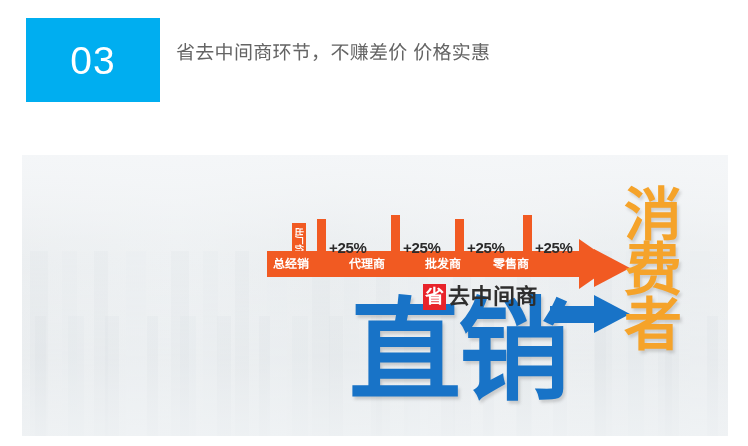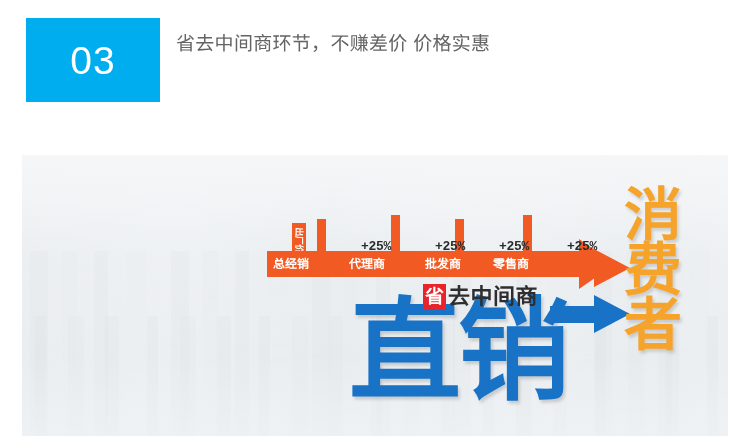--- a/index.html
+++ b/index.html
@@ -57,20 +57,21 @@
   }
   .header-title {
     font-size: 28px;
     font-weight: bold;
     color: #1a1a1a;
     line-height: 1.25;
     letter-spacing: 0.5px;
     white-space: nowrap;
   }
   .header-subtitle {
+    margin-top: 9px;
     font-size: 19px;
     font-weight: 400;
     color: #646464;
     line-height: 1.3;
     letter-spacing: 0.3px;
     white-space: nowrap;
   }
 
   
   .panel {
@@ -188,27 +189,26 @@
     border-bottom: 25px solid transparent;
     border-left: 36px solid #F15A22;
   }
   .tick {
     position: absolute;
     width: 9px;
     background: #F15A22;
   }
   .pct {
     position: absolute;
-    font-size: 13px;
+    font-size: 15px;
     font-weight: bold;
     color: #2b2b2b;
     letter-spacing: -0.3px;
     white-space: nowrap;
-    font-family: Liberation Mono, monospace;
-    margin-left: 32px;
+    font-family: Liberation Sans, sans-serif;
   }
   .chain-label {
     position: absolute;
     top: 38px;
     font-size: 12px;
     font-weight: bold;
     color: #ffffff;
     letter-spacing: 0px;
     white-space: nowrap;
     line-height: 22px;

